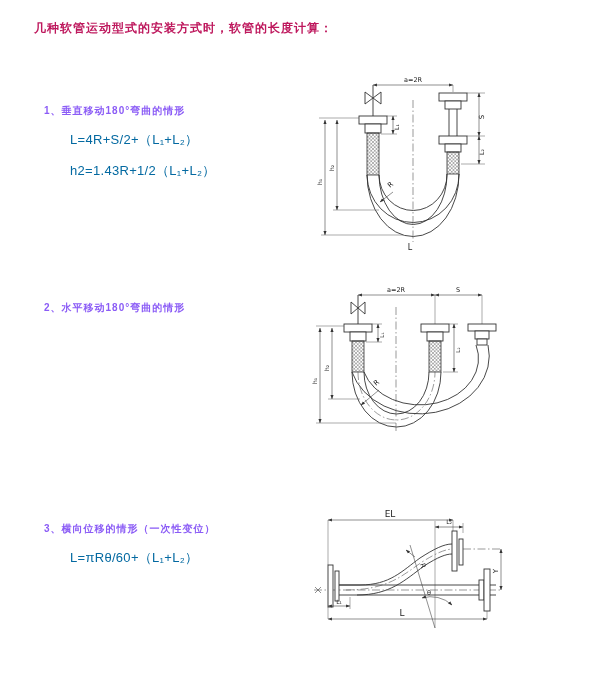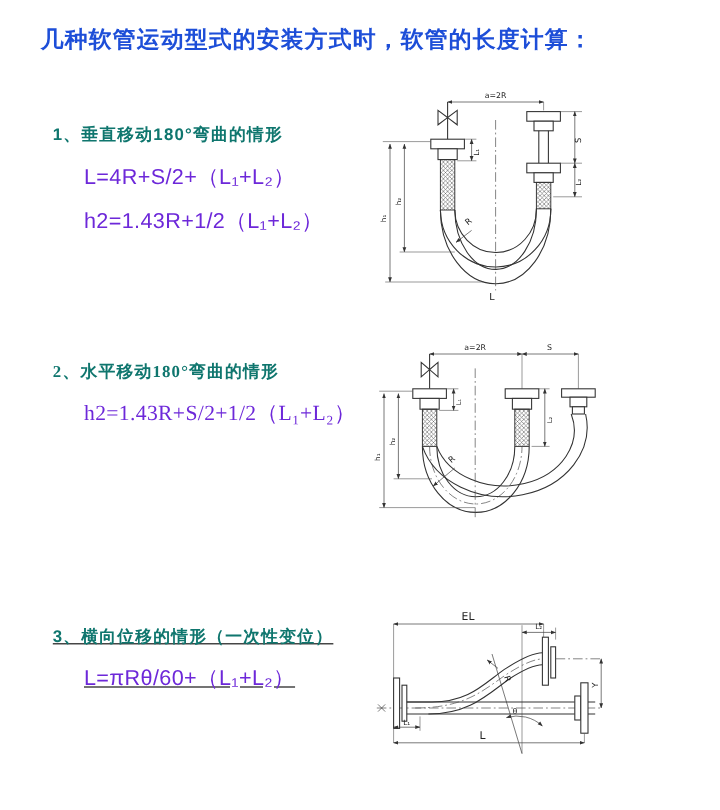--- a/index.html
+++ b/index.html
@@ -4,32 +4,32 @@
 <style>
   html,body{margin:0;padding:0;}
   body{
     width:600px;height:675px;position:relative;overflow:hidden;
     background:#ffffff;
     font-family:"Liberation Sans","DejaVu Sans",sans-serif;
     color:#1a1a1a;
   }
   .page-title{
     position:absolute;left:34px;top:20px;
-    font-size:19px;font-weight:700;letter-spacing:1px;color:#1d4ed8;
+    font-size:12px;font-weight:700;letter-spacing:1px;color:#be185d;
   }
   .sec{position:absolute;left:44px;}
-  .sec .h{font-size:14px;font-weight:700;letter-spacing:1px;color:#0f766e;}
+  .sec .h{font-size:10px;font-weight:700;letter-spacing:1px;color:#8b5cf6;}
   .sec .f{
-    font-size:18px;font-weight:400;color:#6d28d9;
+    font-size:13px;font-weight:400;color:#0369a1;
     margin:13px 0 0 26px;letter-spacing:0.3px;white-space:nowrap;
   }
   .sec .f:first-of-type{margin-top:14px;}
   #sec1{top:104px;}
-  #sec2{top:301px;font-family:Liberation Serif, serif;}
-  #sec3{top:522px;text-decoration:underline;}
+  #sec2{top:301px;}
+  #sec3{top:522px;}
   .dia{position:absolute;}
   #d1{left:303px;top:72px;}
   #d2{left:300px;top:283px;}
   #d3{left:302px;top:507px;}
   svg .pipe{stroke:#333;stroke-width:0.9;fill:#fff;}
   svg .hose{stroke:#333;stroke-width:0.9;fill:none;}
   svg .thin{stroke:#444;stroke-width:0.6;fill:none;}
   svg .ext{stroke:#555;stroke-width:0.5;fill:none;}
   svg .cl{stroke:#555;stroke-width:0.6;fill:none;stroke-dasharray:8 2.5 1.5 2.5;}
   svg .hatch{fill:url(#hx);stroke:#333;stroke-width:0.8;}
@@ -131,21 +131,20 @@
     <g>
       <line class="thin" x1="176" y1="64" x2="176" y2="92" marker-start="url(#arr)" marker-end="url(#arr)"></line>
       <text x="181" y="80" font-size="6" transform="rotate(-90 181 80)" text-anchor="middle">L₂</text>
     </g>
 
     <text x="107" y="178" font-size="8" text-anchor="middle">L</text>
   </svg>
 
   <div class="sec" id="sec2">
     <div class="h">2、水平移动180°弯曲的情形</div>
-    <div class="f">h2=1.43R+S/2+1/2（L₁+L₂）</div>
   </div>
 
   <svg id="d2" class="dia" width="210" height="172" viewBox="0 0 210 172">
 
     <g>
       <line class="thin" x1="58" y1="12" x2="135" y2="12" marker-start="url(#arr)" marker-end="url(#arr)"></line>
       <text x="96" y="9" font-size="6.5" text-anchor="middle">a=2R</text>
     </g>
     <g>
       <line class="thin" x1="135" y1="12" x2="182" y2="12" marker-start="url(#arr)" marker-end="url(#arr)"></line>

